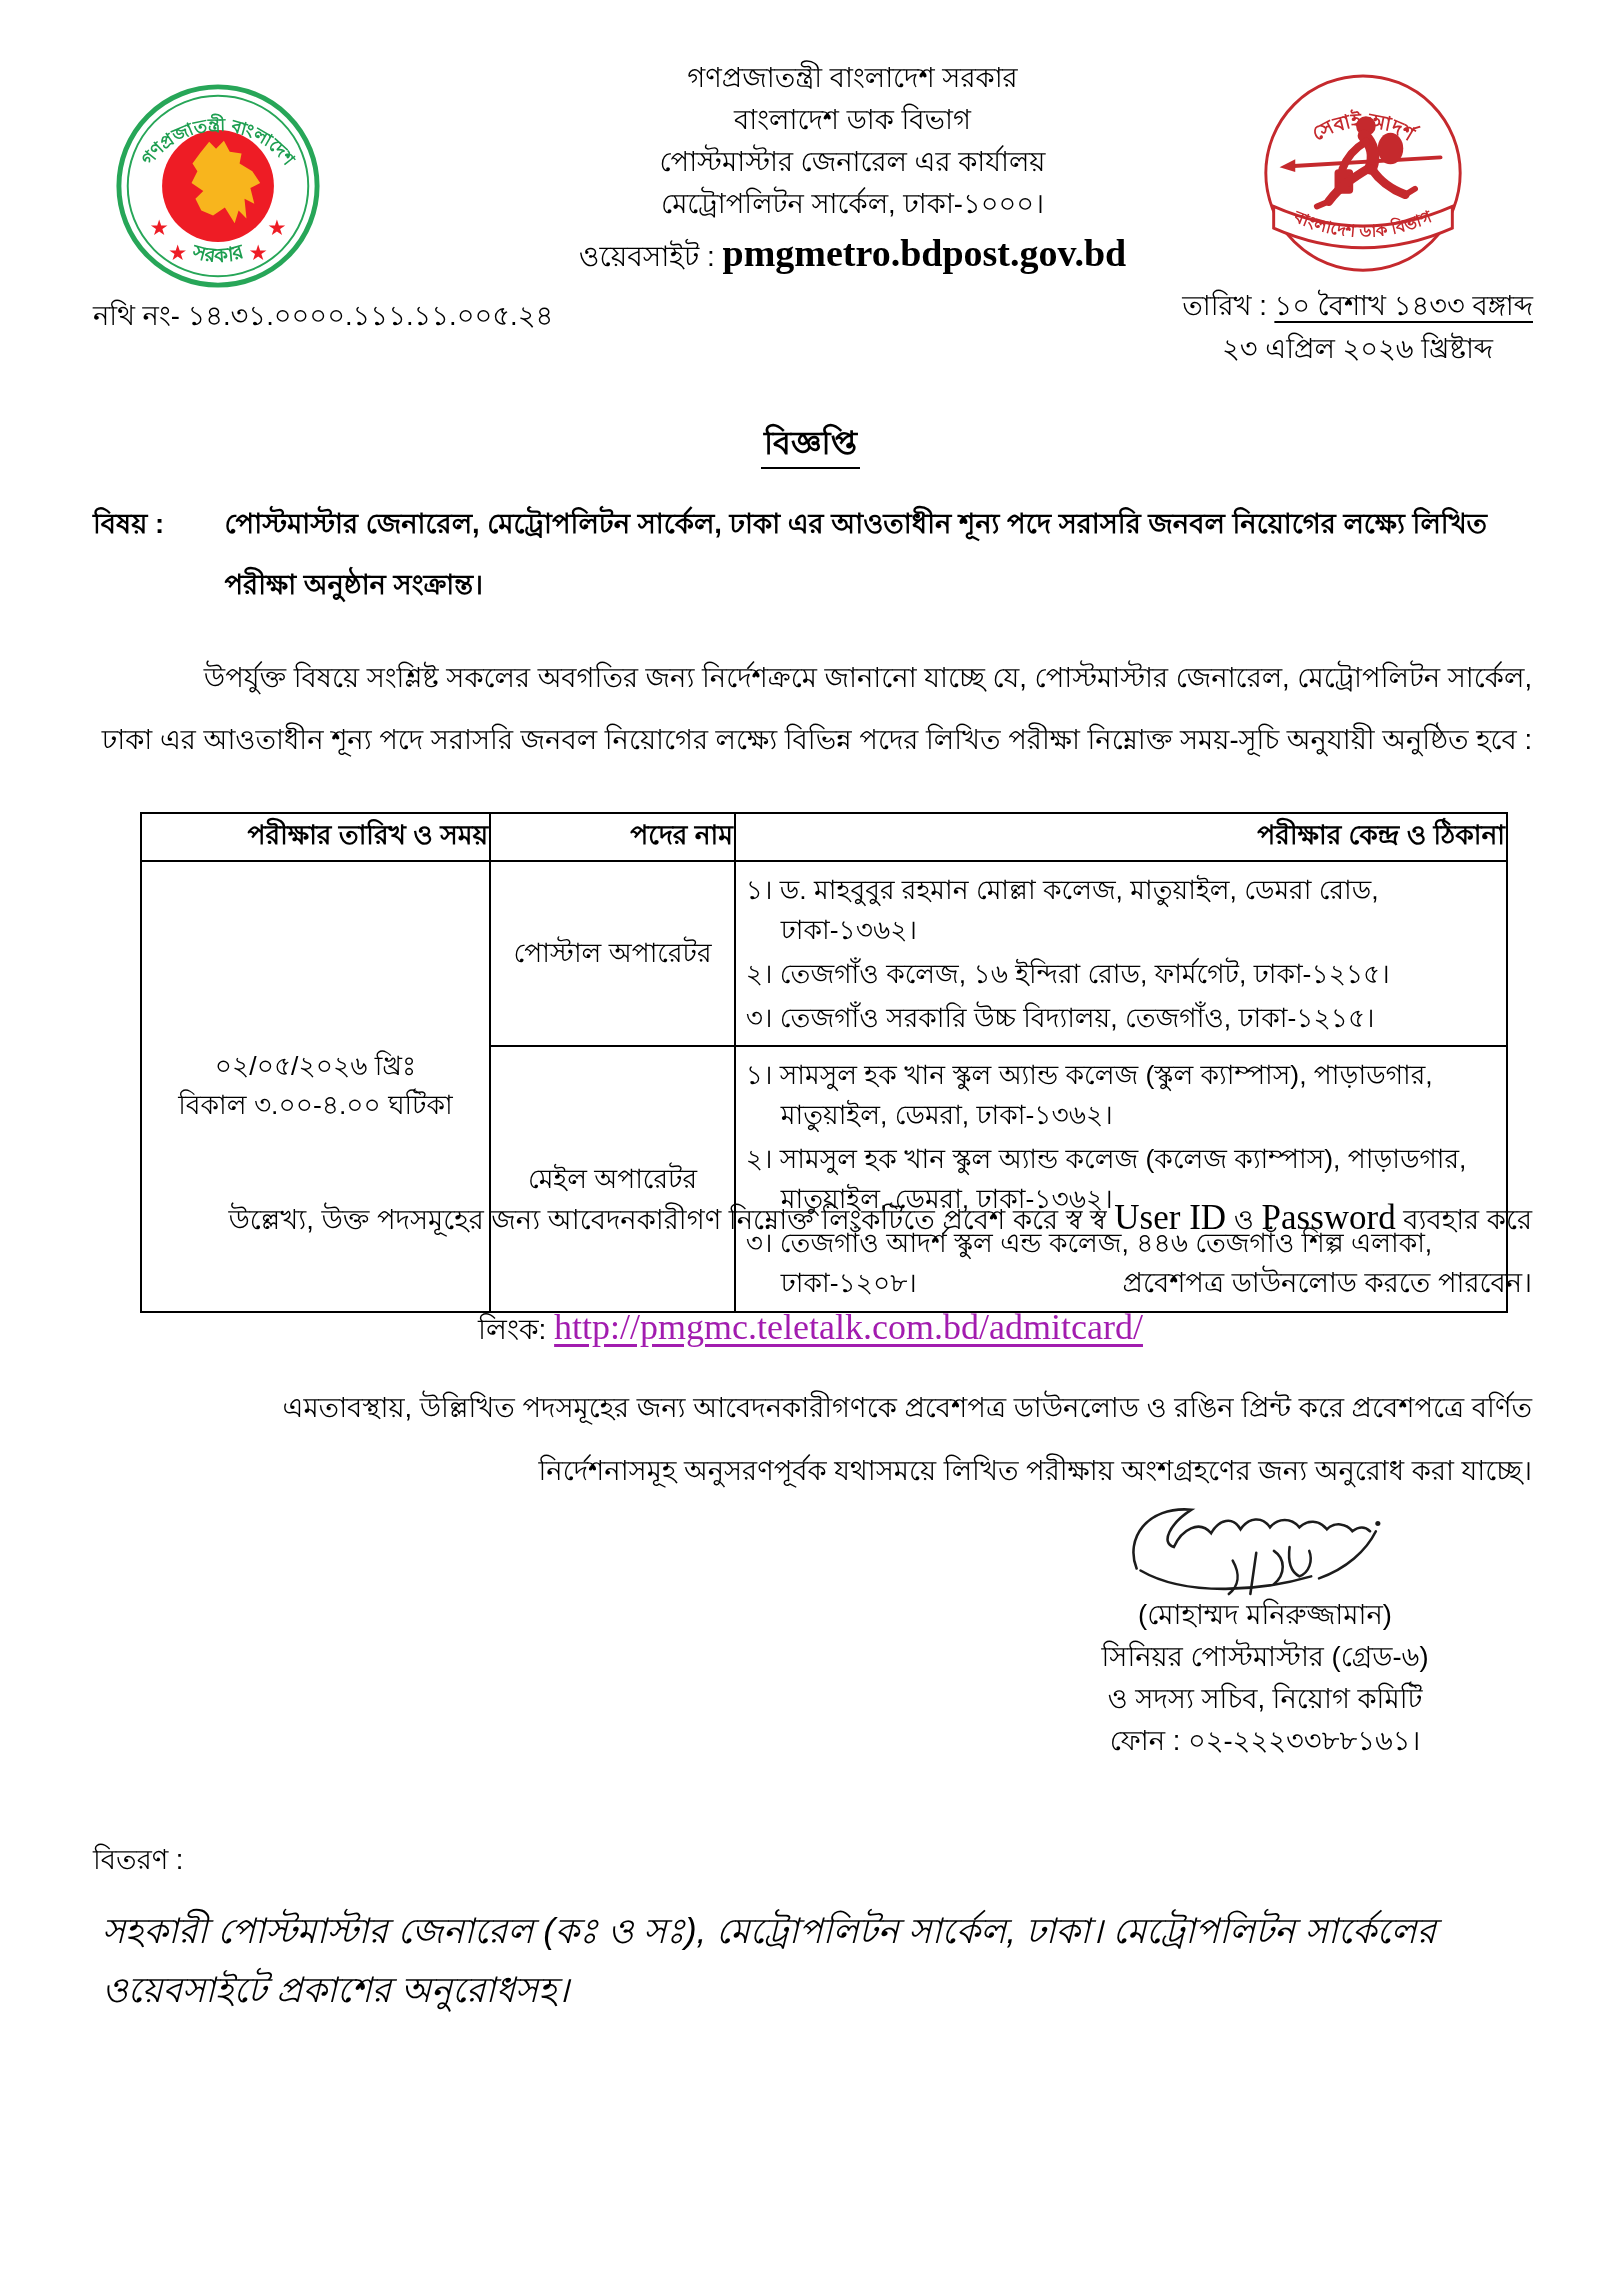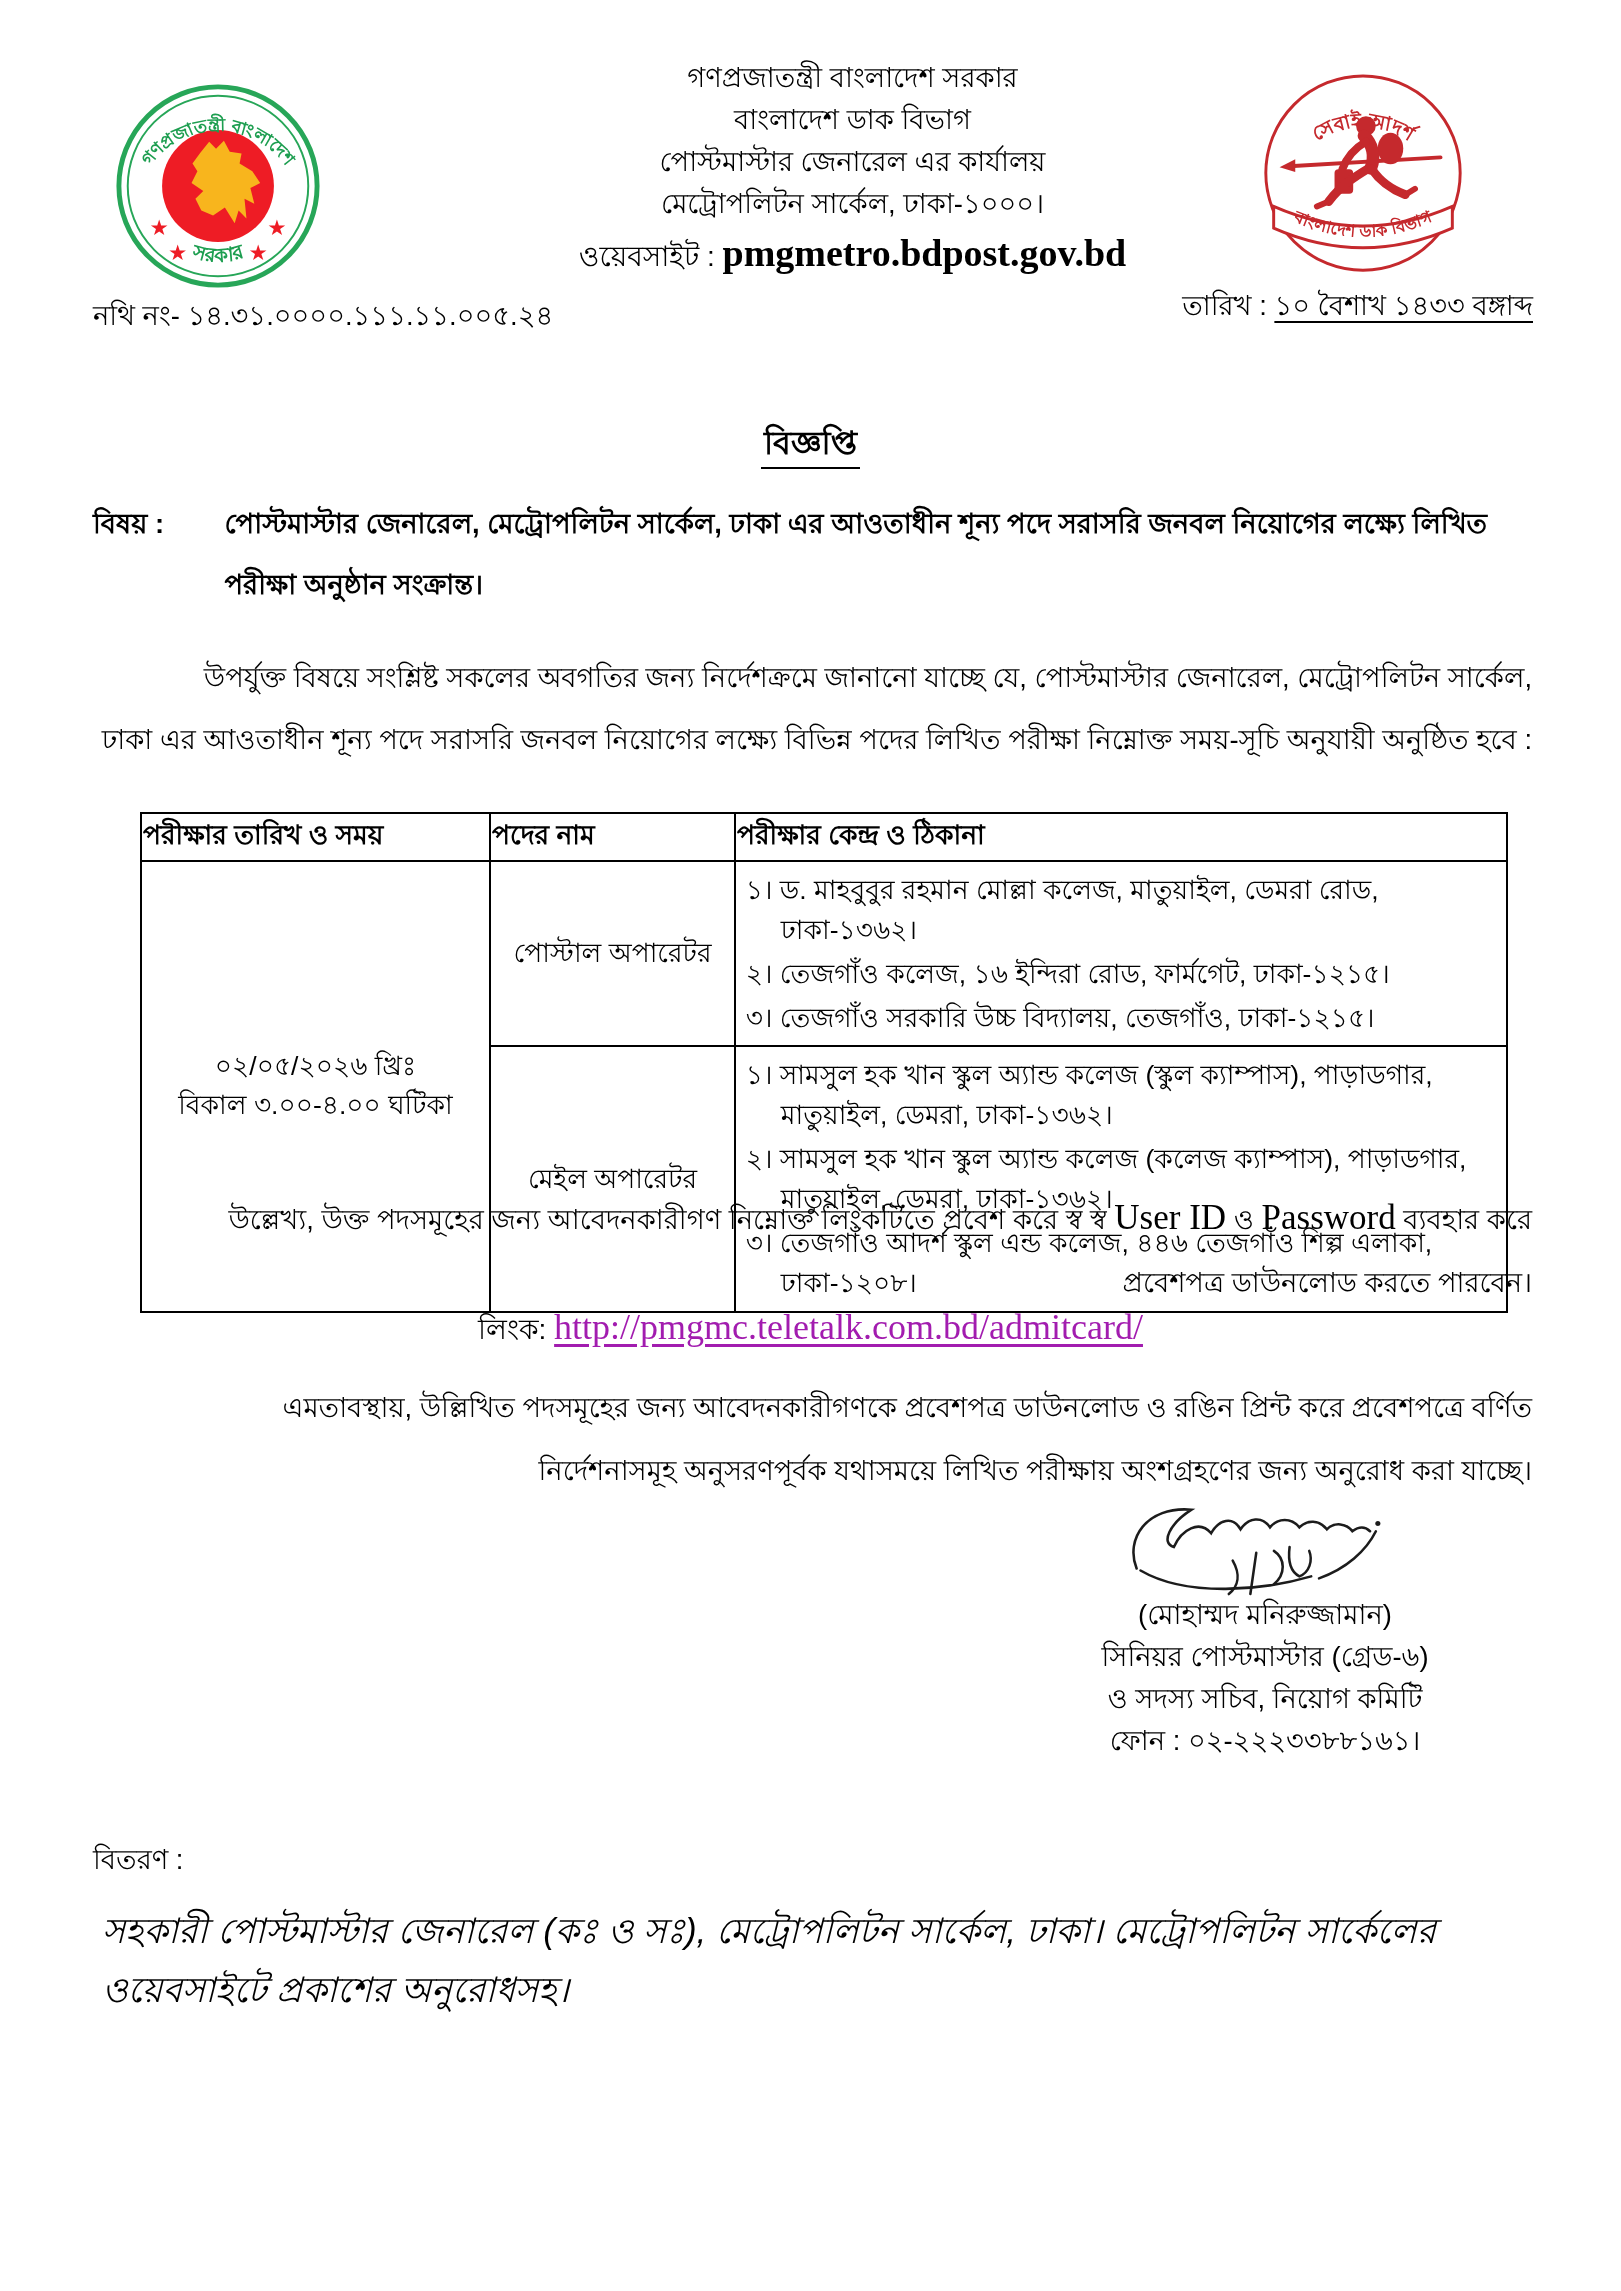--- a/index.html
+++ b/index.html
@@ -32,21 +32,21 @@
   .para{position:absolute;left:93px;width:1439px;font-size:27.4px;line-height:62px;
         text-indent:71px;text-align:right;}
   .para1{top:647px;}
   .para2{top:1186px;line-height:63px;}
   .para3{top:1376px;line-height:63px;}
   .latin-serif{font-family:"Liberation Serif", serif;font-size:35px;}
   
   .exam-table{position:absolute;left:140px;top:812px;width:1366px;
               border-collapse:collapse;table-layout:fixed;font-size:26.5px;}
   .exam-table th,.exam-table td{border:2px solid #000;}
-  .exam-table th{height:39px;font-weight:bold;text-align:left;
+  .exam-table th{height:39px;font-weight:bold;text-align:right;
                  border-bottom-width:2.9px;}
   .cell-center{text-align:center;vertical-align:middle;line-height:39px;}
   .row1 td{height:120px;border-radius:6px;}
   .row2 td{height:188px;}
   .centers-cell{vertical-align:middle;padding:3.9px 7.8px 3.9px 9.8px;}
   .center-item{padding-left:35px;text-indent:-35px;line-height:40px;
                margin:3.9px 0;}
   
   .linkline{position:absolute;top:1306px;left:0;width:100%;text-align:center;
             font-size:28px;}
@@ -128,20 +128,21 @@
     <div>মেট্রোপলিটন সার্কেল, ঢাকা-১০০০।</div>
     <div class="website-line">
       <span>ওয়েবসাইট :</span>
       <span class="website-url">pmgmetro.bdpost.gov.bd</span>
     </div>
   </div>
 
   <div class="memoline">নথি নং- ১৪.৩১.০০০০.১১১.১১.০০৫.২৪</div>
   <div class="dateblock">
     <div><span>তারিখ : </span><span class="u">১০ বৈশাখ ১৪৩৩ বঙ্গাব্দ</span></div>
+    <div>২৩ এপ্রিল ২০২৬ খ্রিষ্টাব্দ</div>
   </div>
 
   <div class="titlewrap">
     <span>বিজ্ঞপ্তি</span>
   </div>
 
   <div class="subject">
     <div class="subject-label">বিষয় :</div>
     <div class="subject-body">পোস্টমাস্টার জেনারেল, মেট্রোপলিটন সার্কেল, ঢাকা এর আওতাধীন শূন্য পদে সরাসরি জনবল নিয়োগের লক্ষ্যে লিখিত পরীক্ষা অনুষ্ঠান সংক্রান্ত।</div>
   </div>

